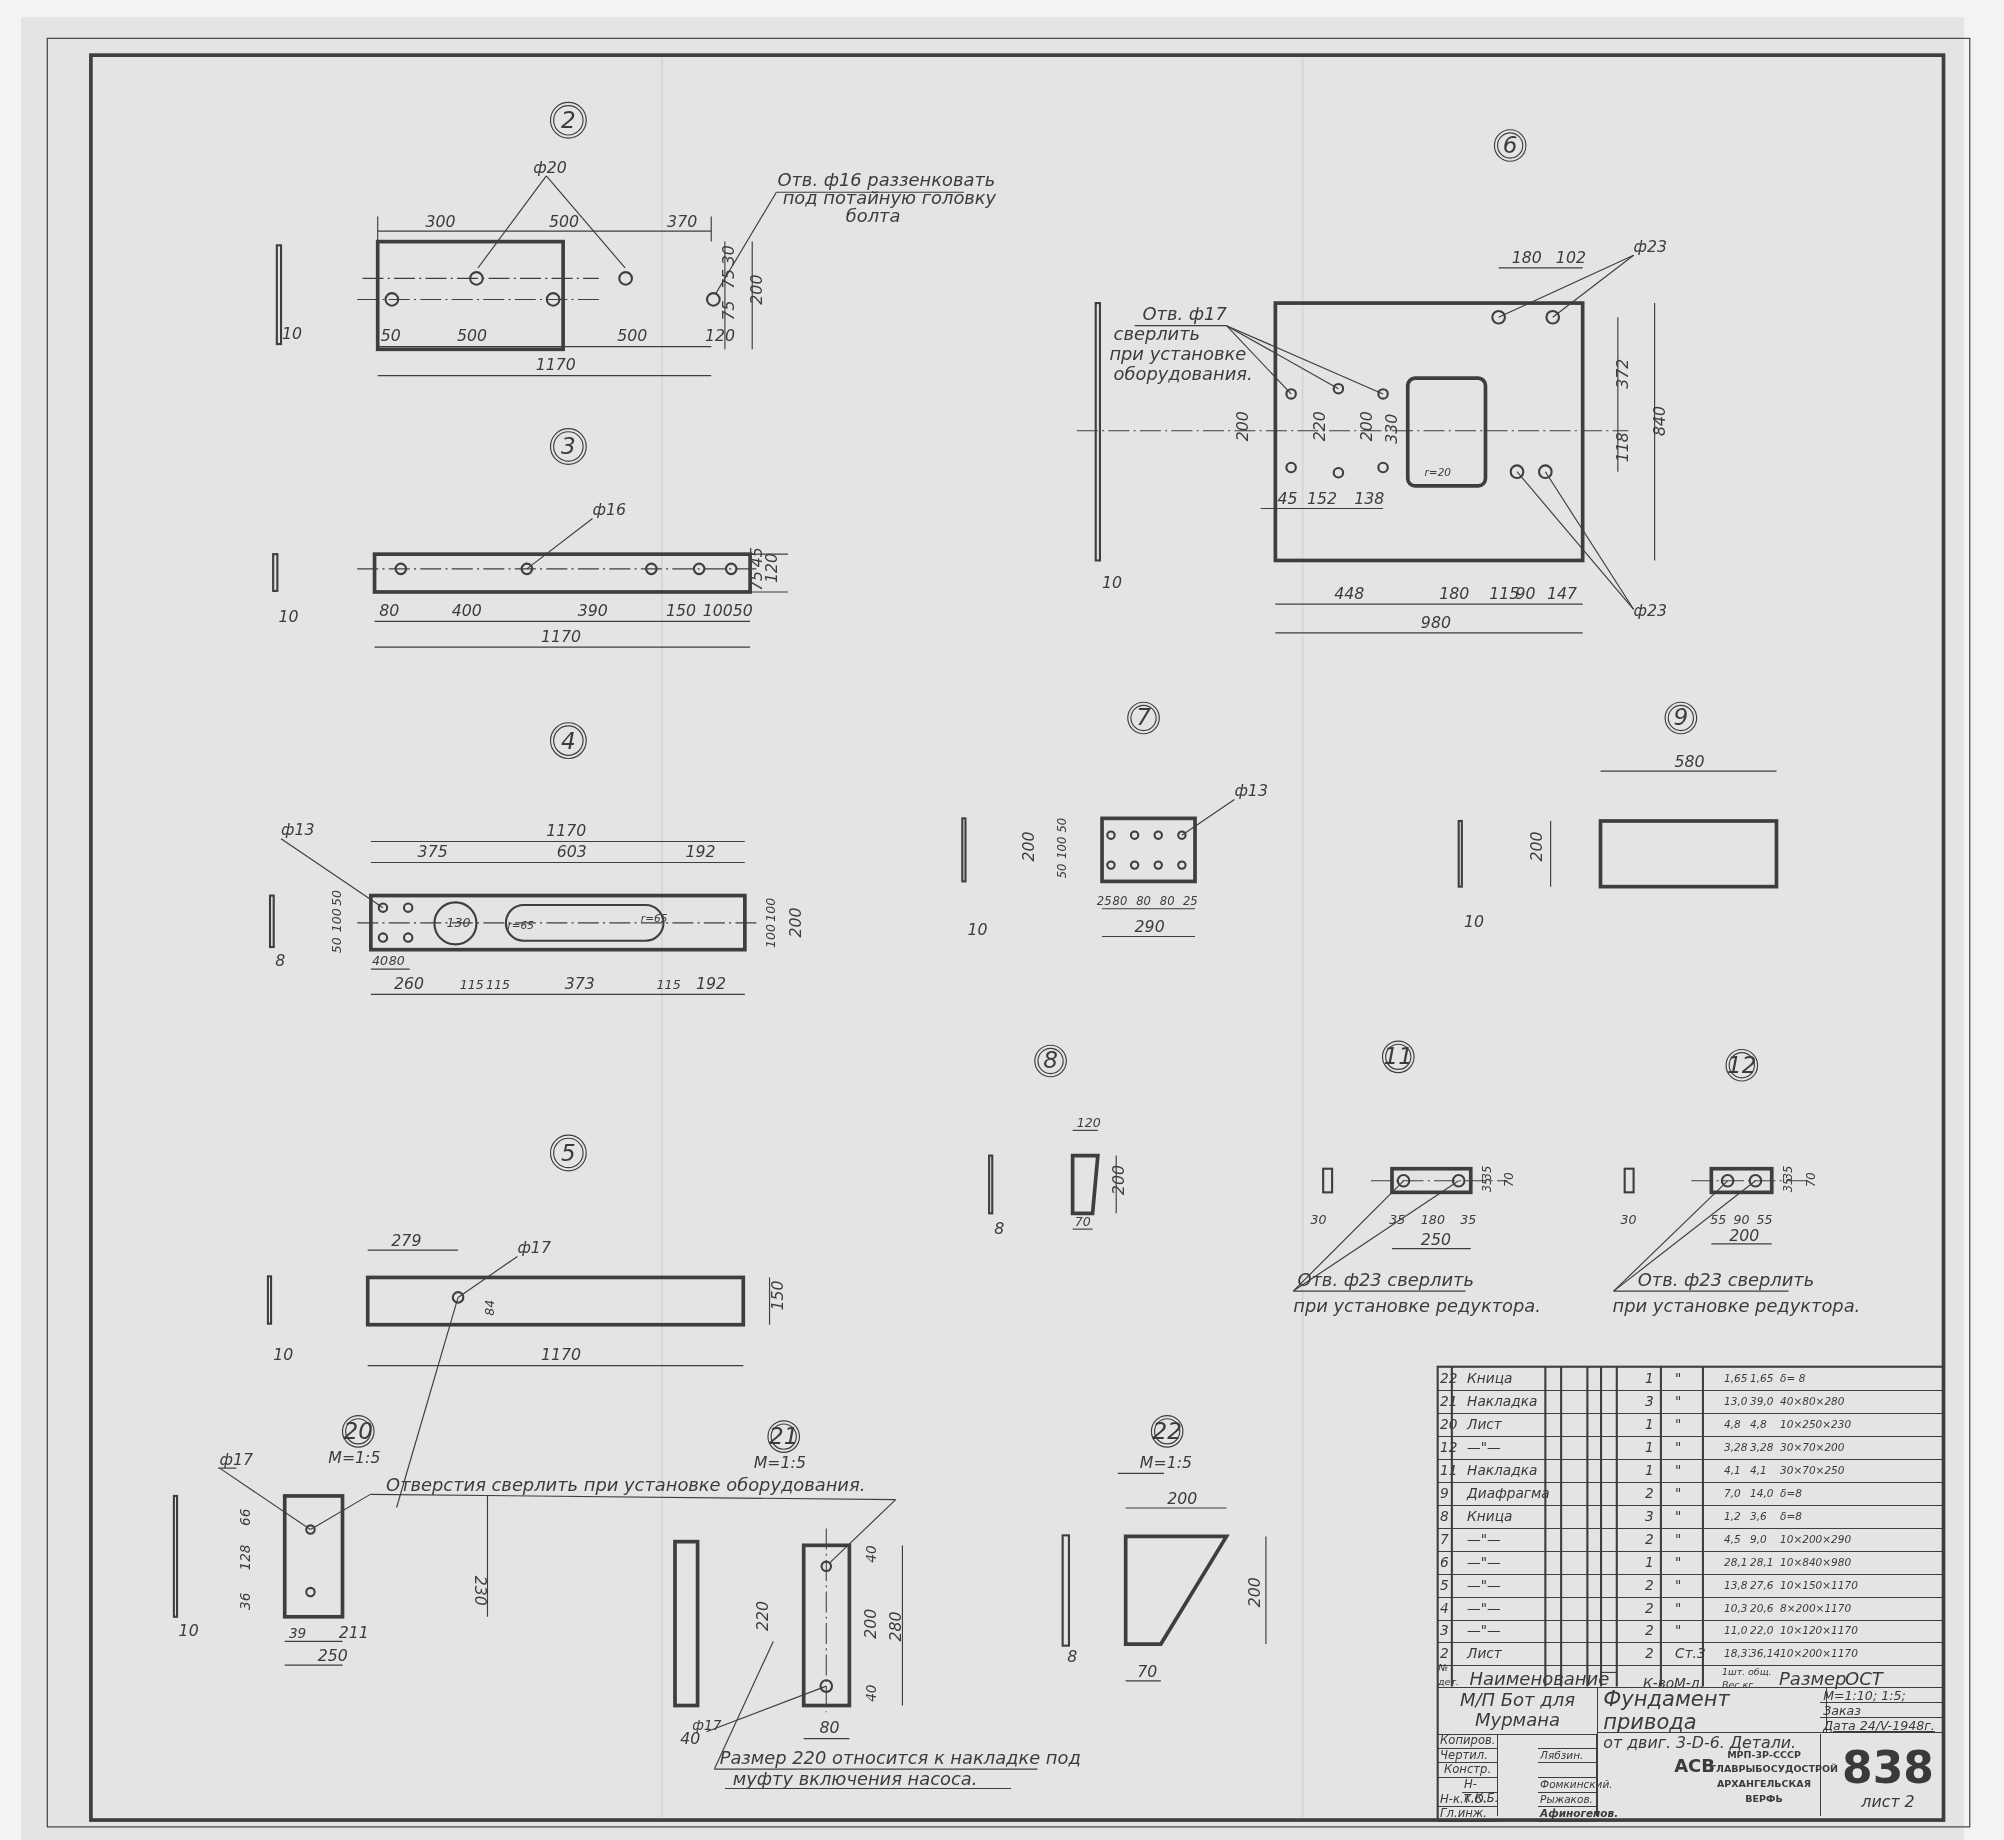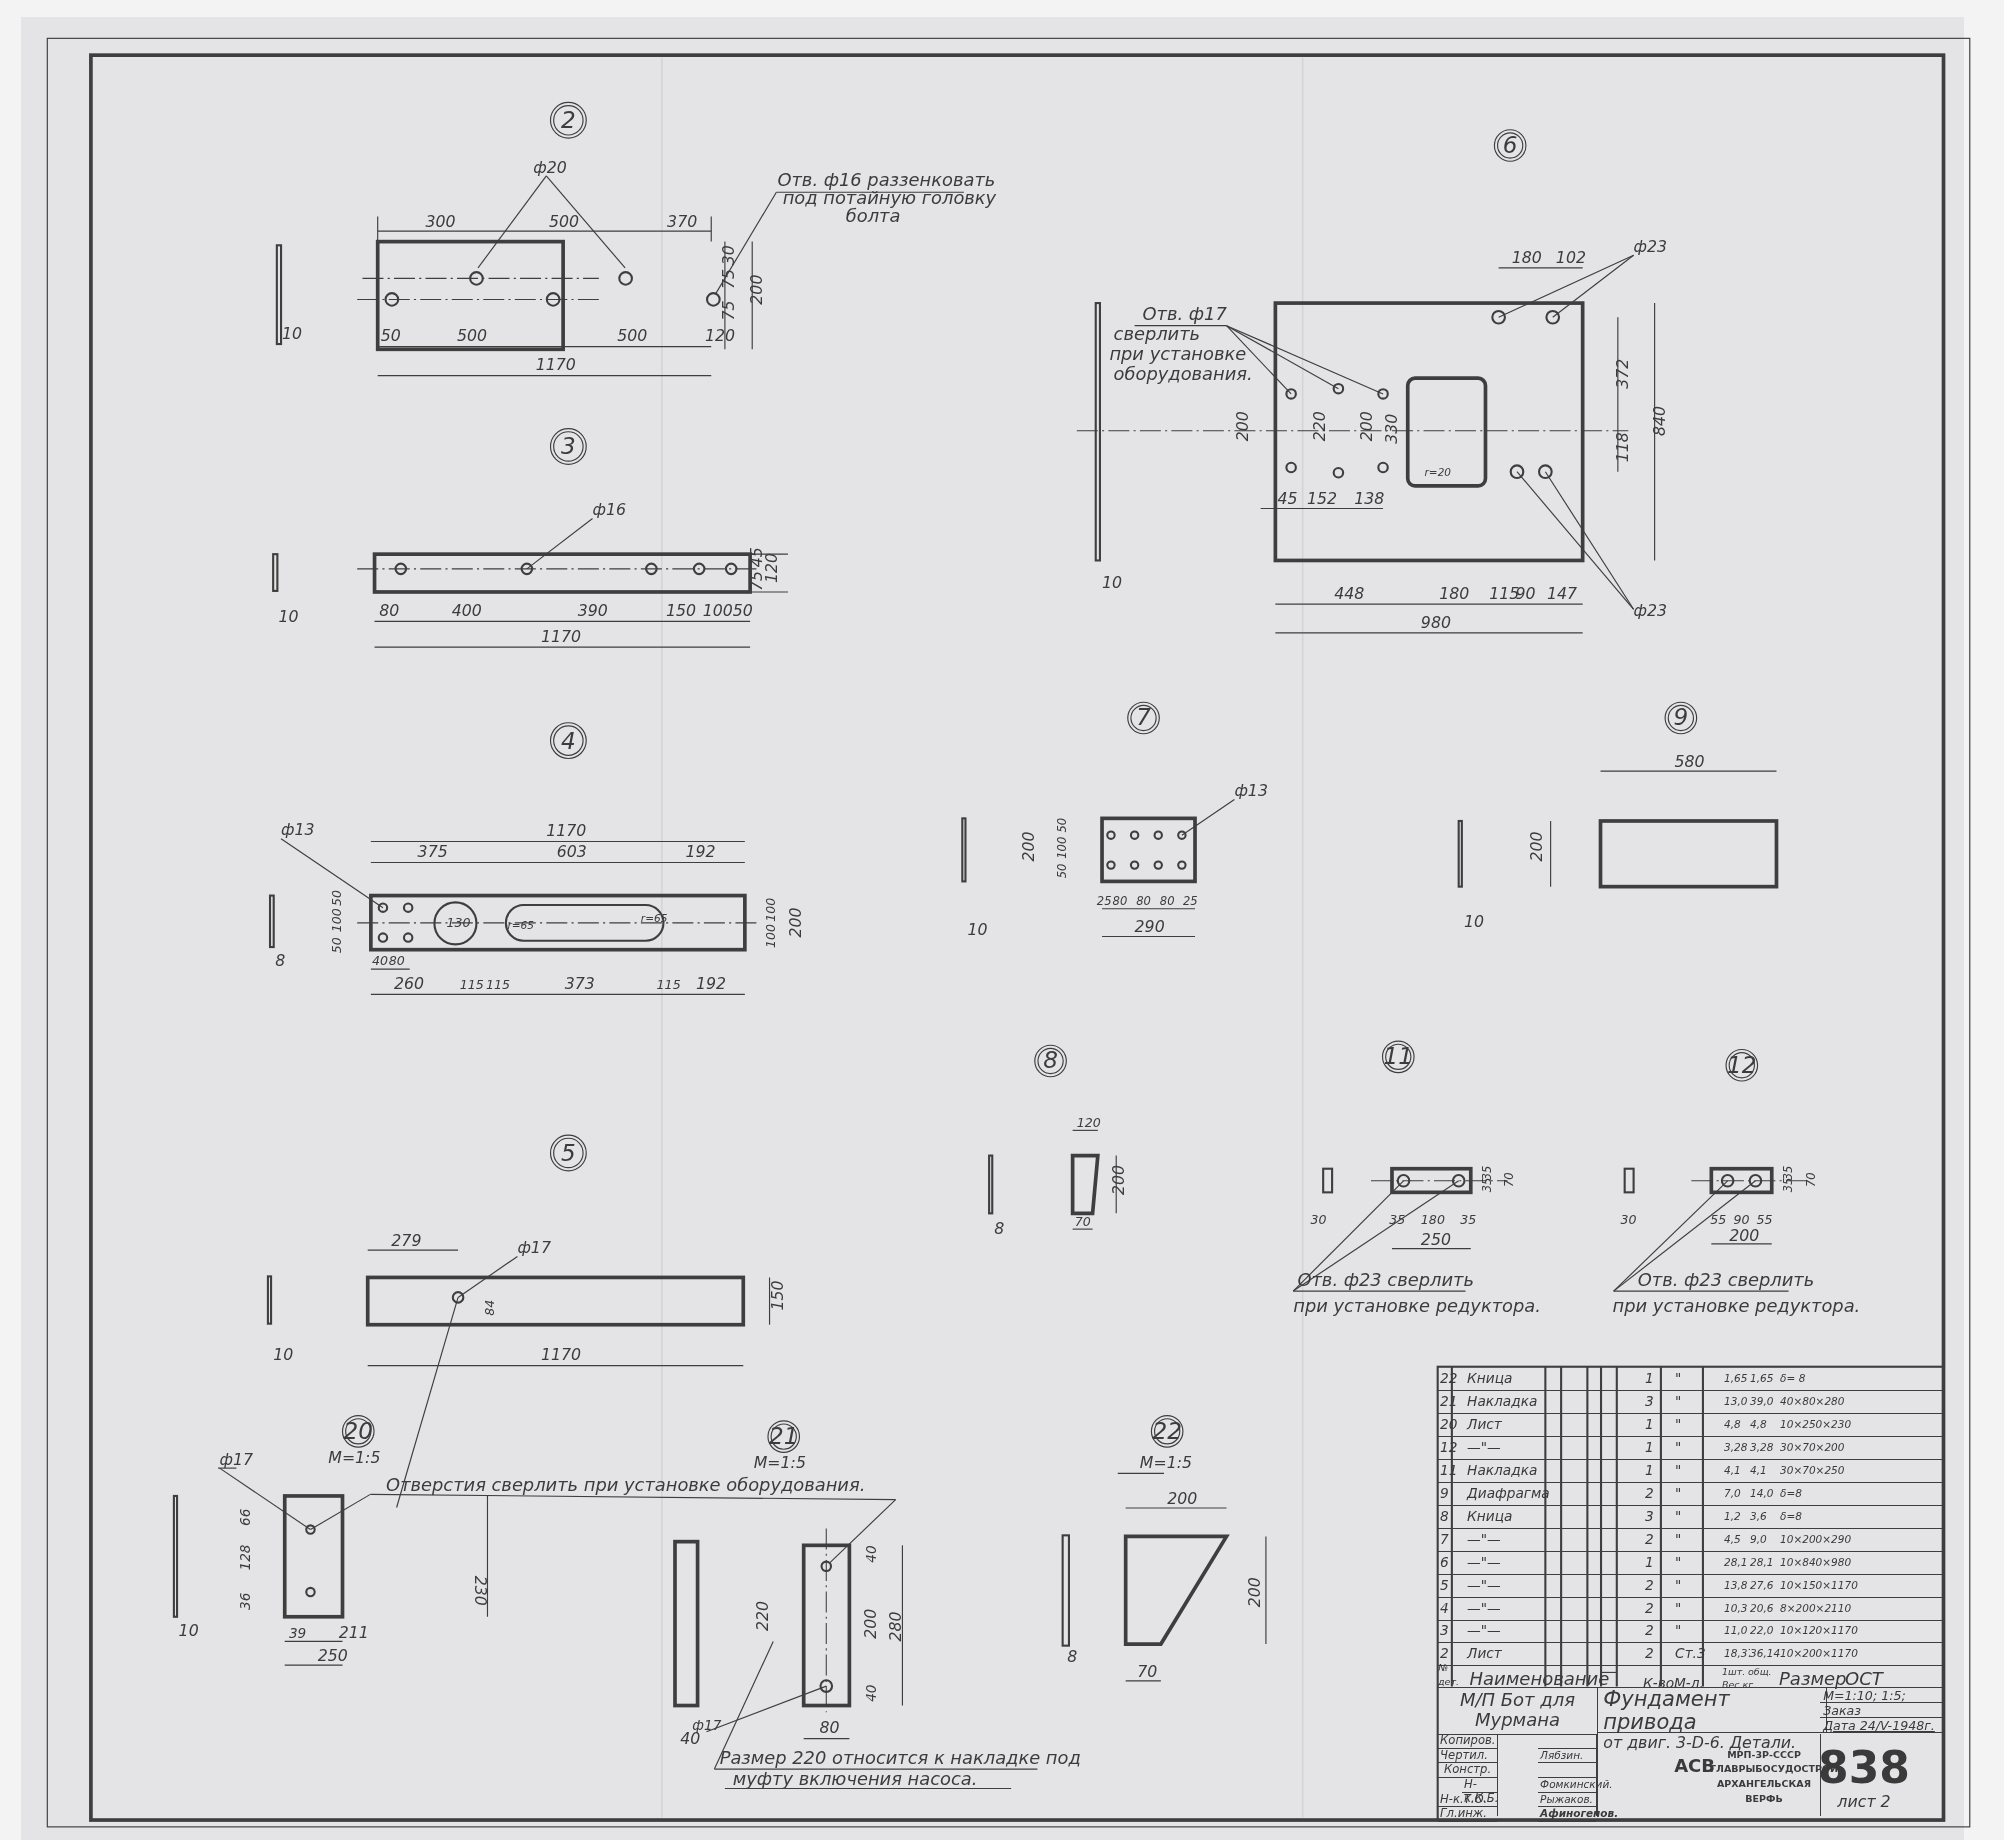--- a/index.html
+++ b/index.html
@@ -517,21 +517,21 @@
       <span style="position: absolute; left: 310px; width: 30px; padding-left: 2.1px; white-space: nowrap; overflow: hidden; font-size: 10.5px;">27,6</span>
       <span style="position: absolute; left: 340px; width: 84px; padding-left: 2.1px; white-space: nowrap; overflow: hidden; font-size: 10.5px;">10×150×1170</span>
     </div>
     <div style="position: absolute; left: 0px; top: 230px; width: 506px; height: 23px; border-bottom: 1.6px solid rgb(62, 62, 62); font-style: italic; font-size: 13.7px; line-height: 23px;">
       <span style="position: absolute; left: 0px; width: 27px; padding-left: 2.1px; white-space: nowrap; overflow: hidden; font-size: 13.7px;">4</span>
       <span style="position: absolute; left: 27px; width: 178px; padding-left: 2.1px; white-space: nowrap; overflow: hidden; font-size: 13.7px;">—"—</span>
       <span style="position: absolute; left: 205px; width: 30px; padding-left: 2.1px; white-space: nowrap; overflow: hidden; font-size: 13.7px;">2</span>
       <span style="position: absolute; left: 235px; width: 50px; padding-left: 2.1px; white-space: nowrap; overflow: hidden; font-size: 13.7px;">"</span>
       <span style="position: absolute; left: 284px; width: 26px; padding-left: 2.1px; white-space: nowrap; overflow: hidden; font-size: 10.5px;">10,3</span>
       <span style="position: absolute; left: 310px; width: 30px; padding-left: 2.1px; white-space: nowrap; overflow: hidden; font-size: 10.5px;">20,6</span>
-      <span style="position: absolute; left: 340px; width: 84px; padding-left: 2.1px; white-space: nowrap; overflow: hidden; font-size: 10.5px;">8×200×2110</span>
+      <span style="position: absolute; left: 340px; width: 84px; padding-left: 2.1px; white-space: nowrap; overflow: hidden; font-size: 10.5px;">8×200×1170</span>
     </div>
     <div style="position: absolute; left: 0px; top: 252px; width: 506px; height: 23px; border-bottom: 1.6px solid rgb(62, 62, 62); font-style: italic; font-size: 13.7px; line-height: 23px;">
       <span style="position: absolute; left: 0px; width: 27px; padding-left: 2.1px; white-space: nowrap; overflow: hidden; font-size: 13.7px;">3</span>
       <span style="position: absolute; left: 27px; width: 178px; padding-left: 2.1px; white-space: nowrap; overflow: hidden; font-size: 13.7px;">—"—</span>
       <span style="position: absolute; left: 205px; width: 30px; padding-left: 2.1px; white-space: nowrap; overflow: hidden; font-size: 13.7px;">2</span>
       <span style="position: absolute; left: 235px; width: 50px; padding-left: 2.1px; white-space: nowrap; overflow: hidden; font-size: 13.7px;">"</span>
       <span style="position: absolute; left: 284px; width: 26px; padding-left: 2.1px; white-space: nowrap; overflow: hidden; font-size: 10.5px;">11,0</span>
       <span style="position: absolute; left: 310px; width: 30px; padding-left: 2.1px; white-space: nowrap; overflow: hidden; font-size: 10.5px;">22,0</span>
       <span style="position: absolute; left: 340px; width: 84px; padding-left: 2.1px; white-space: nowrap; overflow: hidden; font-size: 10.5px;">10×120×1170</span>
     </div>
@@ -592,18 +592,18 @@
   </div>
   <div style="position:absolute;left:233px;top:46px;width:149px;height:82px;border-right:1.6px solid #3e3e3e;text-align:center;">
     <div style="position:absolute;left:3.2px;top:21px;font-size:18px;font-weight:bold;width:37px;">АСВ</div>
     <div style="position:absolute;left:39px;top:13.7px;width:108px;font-size:9.5px;line-height:14.7px;font-weight:bold;">
       <div>МРП-3Р-СССР</div>
       <div>ГЛАВРЫБОСУДОСТРОЙ</div>
       <div>АРХАНГЕЛЬСКАЯ</div>
       <div>ВЕРФЬ</div>
     </div>
   </div>
-  <div style="position:absolute;left:364px;top:46px;width:124px;height:82px;text-align:center;">
+  <div style="position:absolute;left:388px;top:46px;width:124px;height:82px;text-align:center;">
     <div style="font-size:44px;font-weight:bold;line-height:53px;margin-top:7.4px;">838</div>
     <div style="font-size:15.8px;font-style:italic;line-height:15.8px;">лист 2</div>
   </div>
 </div>
 
 
 </body></html>

